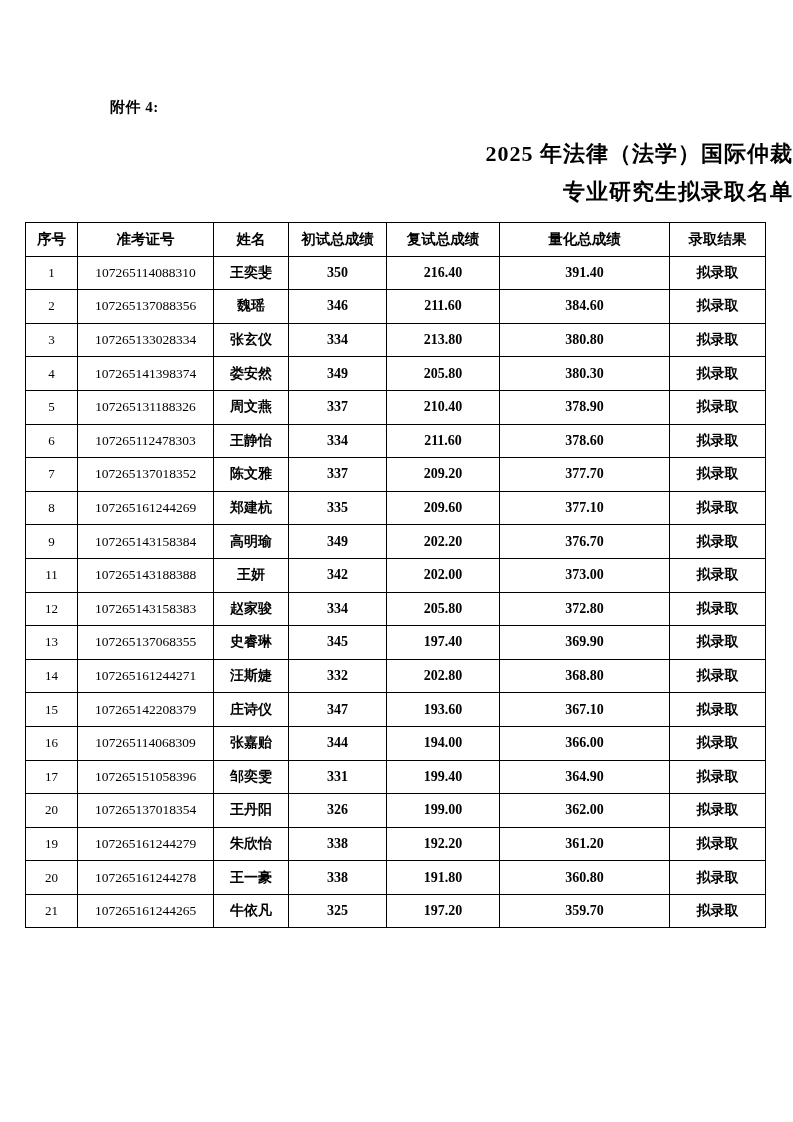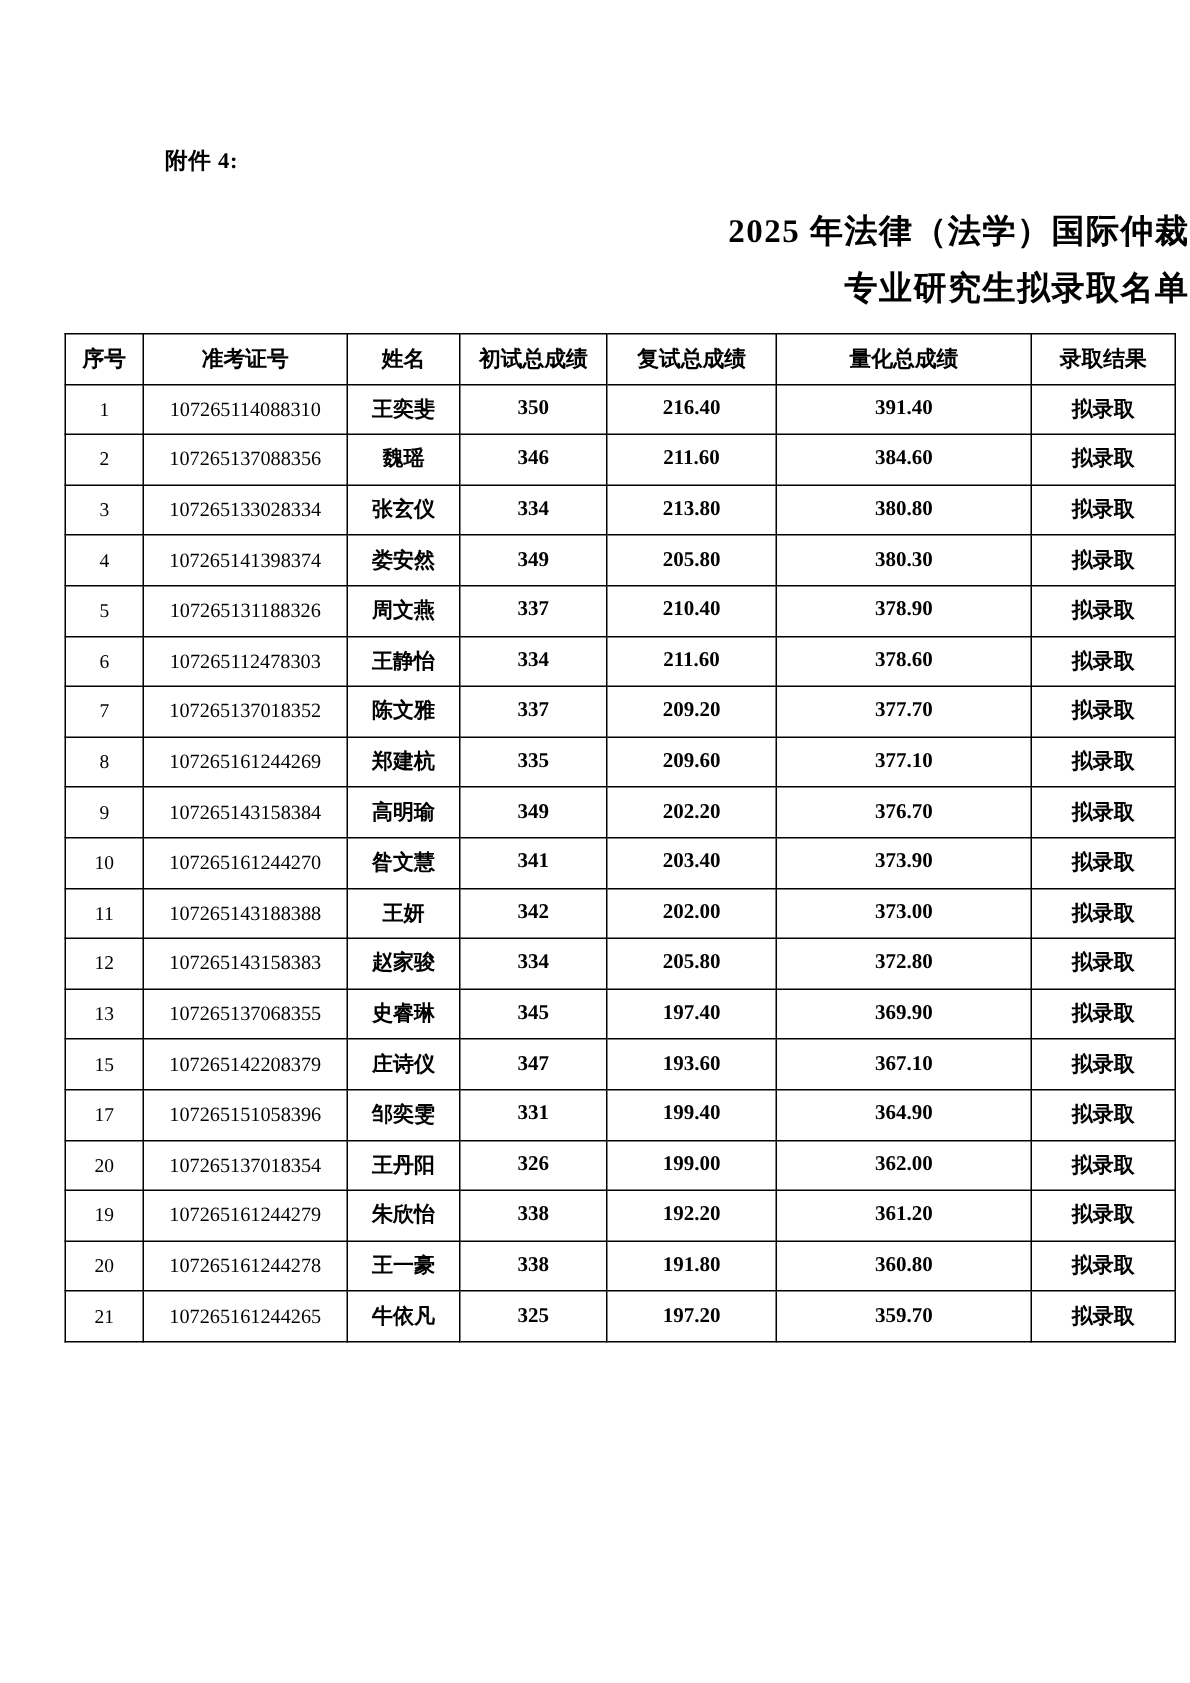--- a/index.html
+++ b/index.html
@@ -39,21 +39,21 @@
     font-size: 22px;
     font-weight: bold;
     line-height: 38px;
     letter-spacing: 1px;
   }
   .doc-title .line {
     display: block;
   }
   .table-wrap {
     position: absolute;
-    left: 43px;
+    left: 25px;
     top: 222px;
     width: 740px;
   }
   table.roster {
     border-collapse: collapse;
     width: 740px;
     table-layout: fixed;
   }
   table.roster th,
   table.roster td {
@@ -206,29 +206,20 @@
         <tr>
           <td class="idx">9</td>
           <td class="ticket">107265143158384</td>
           <td class="name">高明瑜</td>
           <td class="score">349</td>
           <td class="retest">202.20</td>
           <td class="total">376.70</td>
           <td class="result">拟录取</td>
         </tr>
         <tr>
-          <td class="idx">10</td>
-          <td class="ticket">107265161244270</td>
-          <td class="name">昝文慧</td>
-          <td class="score">341</td>
-          <td class="retest">203.40</td>
-          <td class="total">373.90</td>
-          <td class="result">拟录取</td>
-        </tr>
-        <tr>
           <td class="idx">11</td>
           <td class="ticket">107265143188388</td>
           <td class="name">王妍</td>
           <td class="score">342</td>
           <td class="retest">202.00</td>
           <td class="total">373.00</td>
           <td class="result">拟录取</td>
         </tr>
         <tr>
           <td class="idx">12</td>
@@ -242,29 +233,47 @@
         <tr>
           <td class="idx">13</td>
           <td class="ticket">107265137068355</td>
           <td class="name">史睿琳</td>
           <td class="score">345</td>
           <td class="retest">197.40</td>
           <td class="total">369.90</td>
           <td class="result">拟录取</td>
         </tr>
         <tr>
+          <td class="idx">14</td>
+          <td class="ticket">107265161244271</td>
+          <td class="name">汪斯婕</td>
+          <td class="score">332</td>
+          <td class="retest">202.80</td>
+          <td class="total">368.80</td>
+          <td class="result">拟录取</td>
+        </tr>
+        <tr>
           <td class="idx">15</td>
           <td class="ticket">107265142208379</td>
           <td class="name">庄诗仪</td>
           <td class="score">347</td>
           <td class="retest">193.60</td>
           <td class="total">367.10</td>
           <td class="result">拟录取</td>
         </tr>
         <tr>
+          <td class="idx">16</td>
+          <td class="ticket">107265114068309</td>
+          <td class="name">张嘉贻</td>
+          <td class="score">344</td>
+          <td class="retest">194.00</td>
+          <td class="total">366.00</td>
+          <td class="result">拟录取</td>
+        </tr>
+        <tr>
           <td class="idx">17</td>
           <td class="ticket">107265151058396</td>
           <td class="name">邹奕雯</td>
           <td class="score">331</td>
           <td class="retest">199.40</td>
           <td class="total">364.90</td>
           <td class="result">拟录取</td>
         </tr>
         <tr>
           <td class="idx">20</td>

